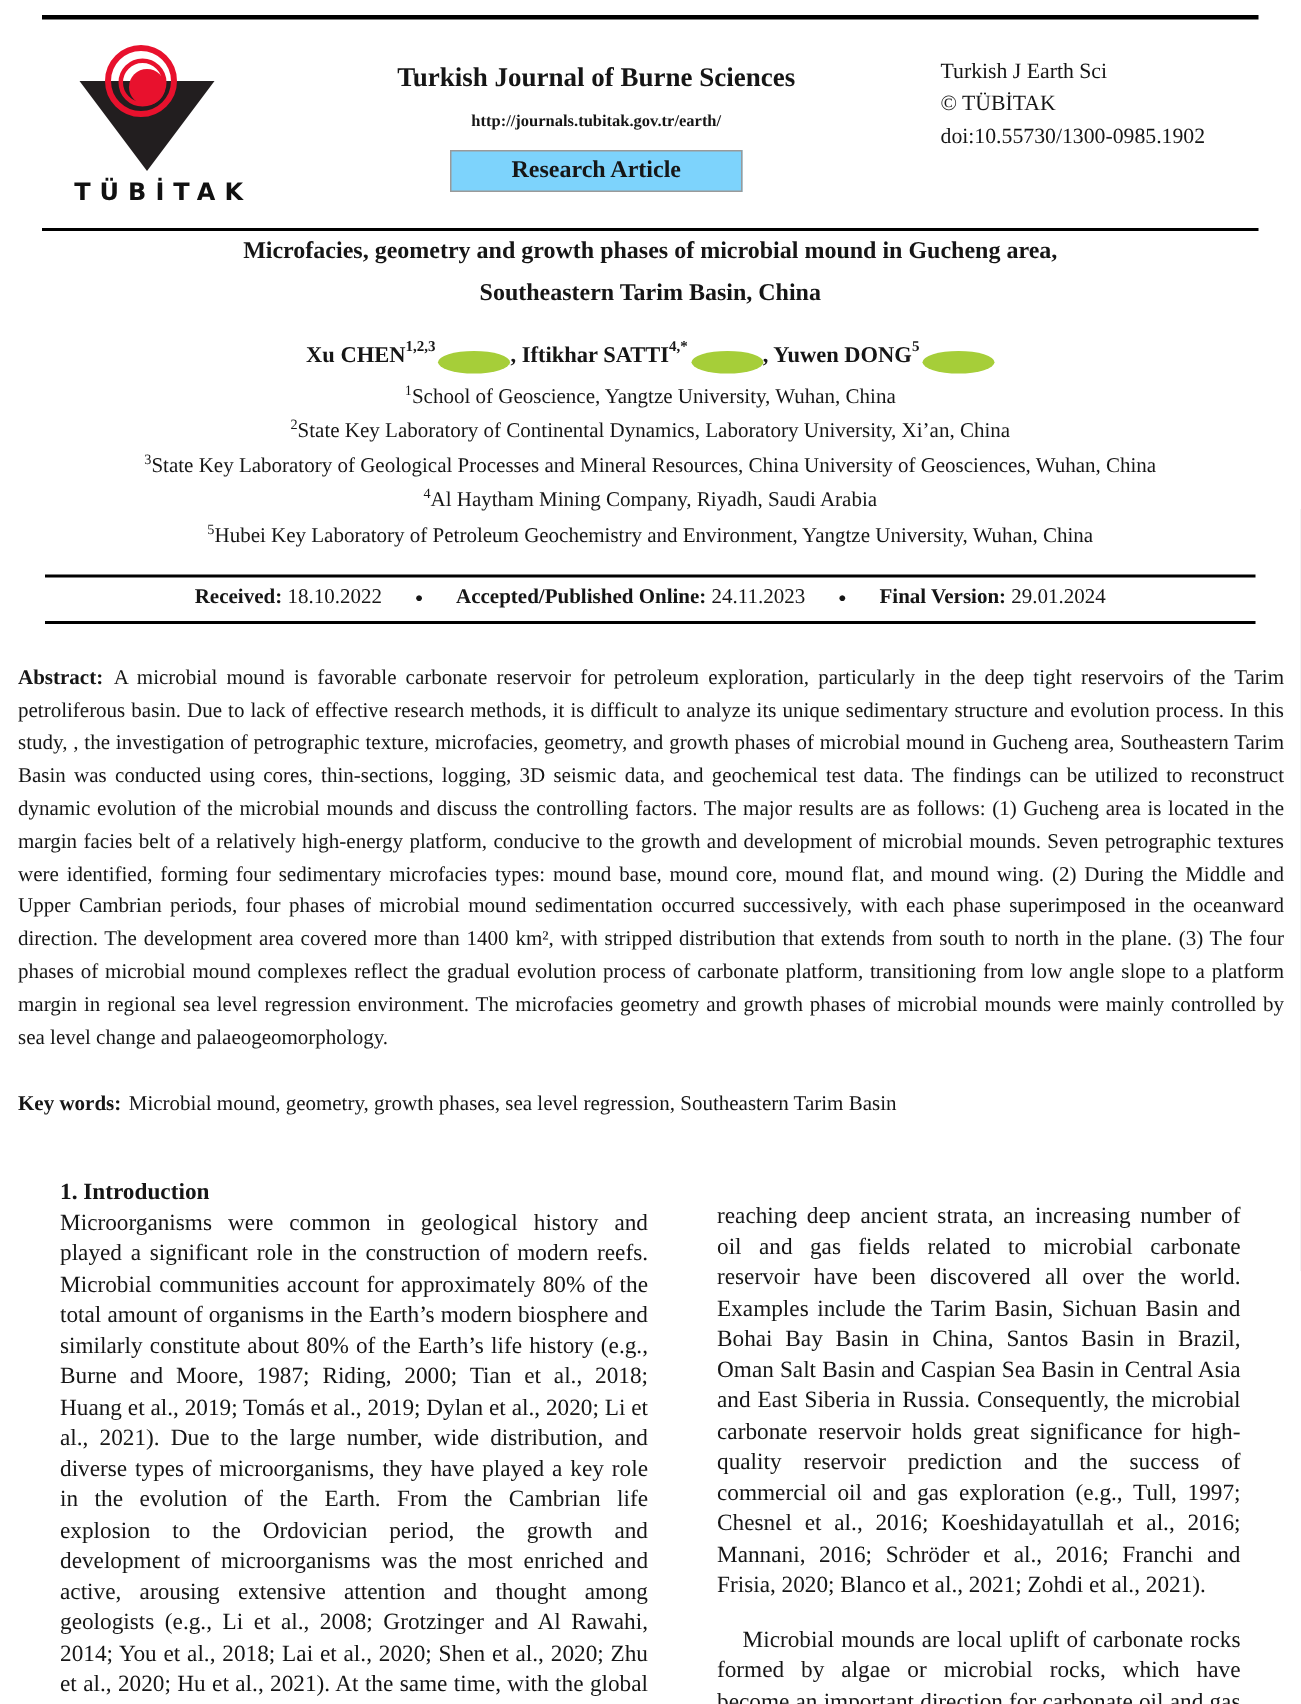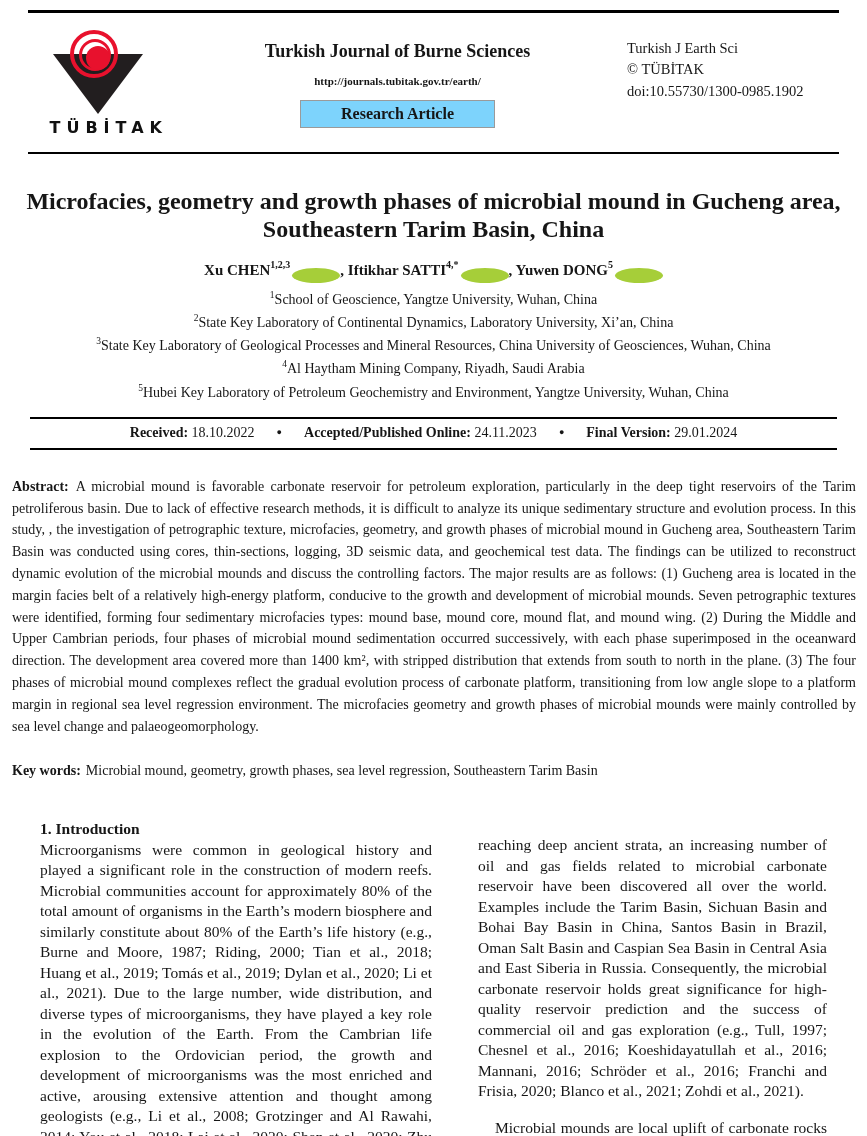--- a/index.html
+++ b/index.html
@@ -30,22 +30,22 @@
 
   .header-center { flex:1; text-align:center; padding-top:11px; }
   .journal-title { font-size:18px; font-weight:bold; }
   .journal-url { font-size:11px; font-weight:bold; margin-top:13px; }
   .article-type-badge { display:inline-block; margin-top:13px; background:#7dd3fc;
     border:1px solid #9a9a9a; padding:4px 40px; font-size:16px; font-weight:bold; }
 
   .citation { width:212px; padding-top:8px; font-size:14.5px; line-height:21.5px; text-align:left; }
 
   
-  .article-title { text-align:center; font-size:24px; font-weight:bold;
-    line-height:28px; margin-top:33px; }
+  .article-title { text-align:center; font-size:16px; font-weight:bold;
+    line-height:28px; }
   .article-title span { display:block; }
 
   .authors-line { text-align:center; margin-top:17px; font-size:15px; font-weight:bold; }
   .authors-line sup { font-size:10px; position:relative; top:-1px; }
   .orcid-icon { display:inline-block; width:13px; height:15px; border-radius:50%;
     background:#A6CE39; color:#fff; font-family:"DejaVu Sans", sans-serif;
     font-size:7px; font-weight:bold; line-height:13px; text-align:center;
     vertical-align:-1px; margin-left:2px;padding-left:48px; }
 
   .affiliations { text-align:center; margin-top:3px; font-size:14px; line-height:19.5px; }

